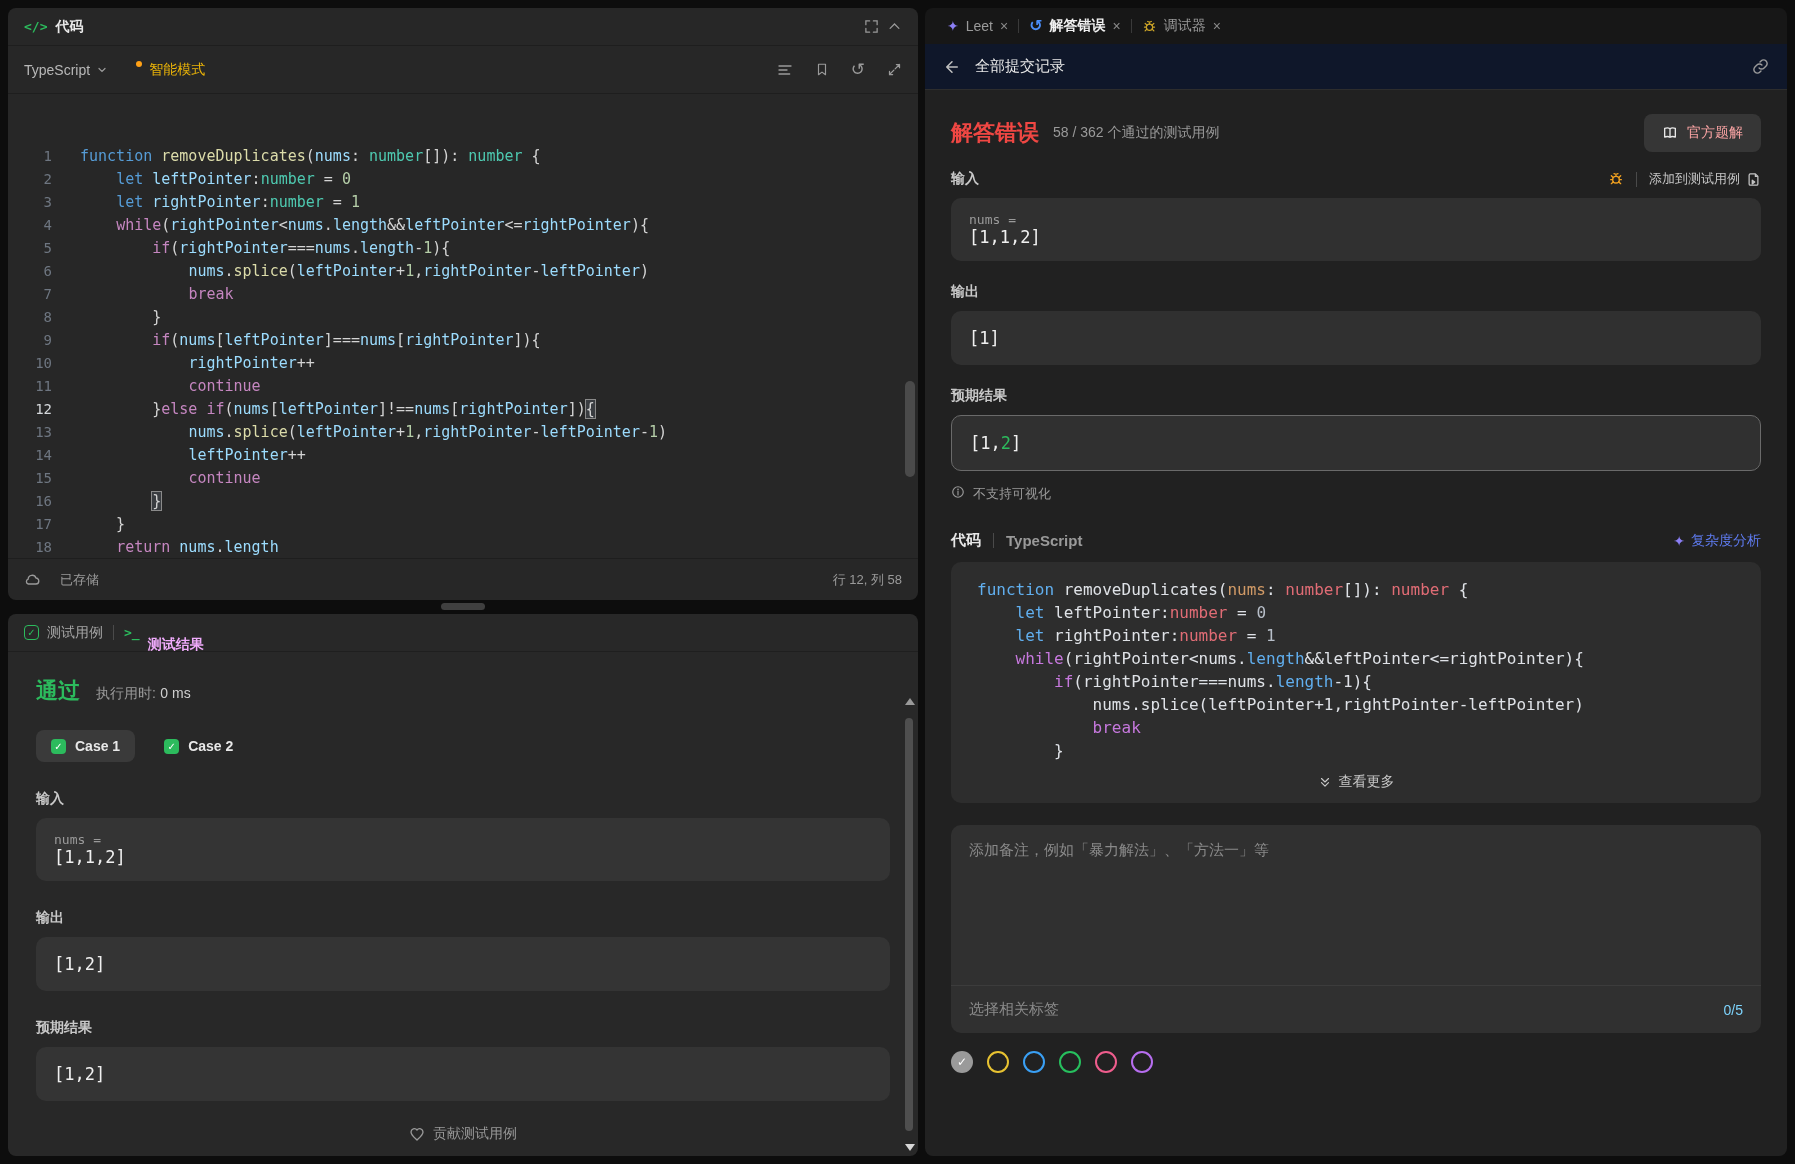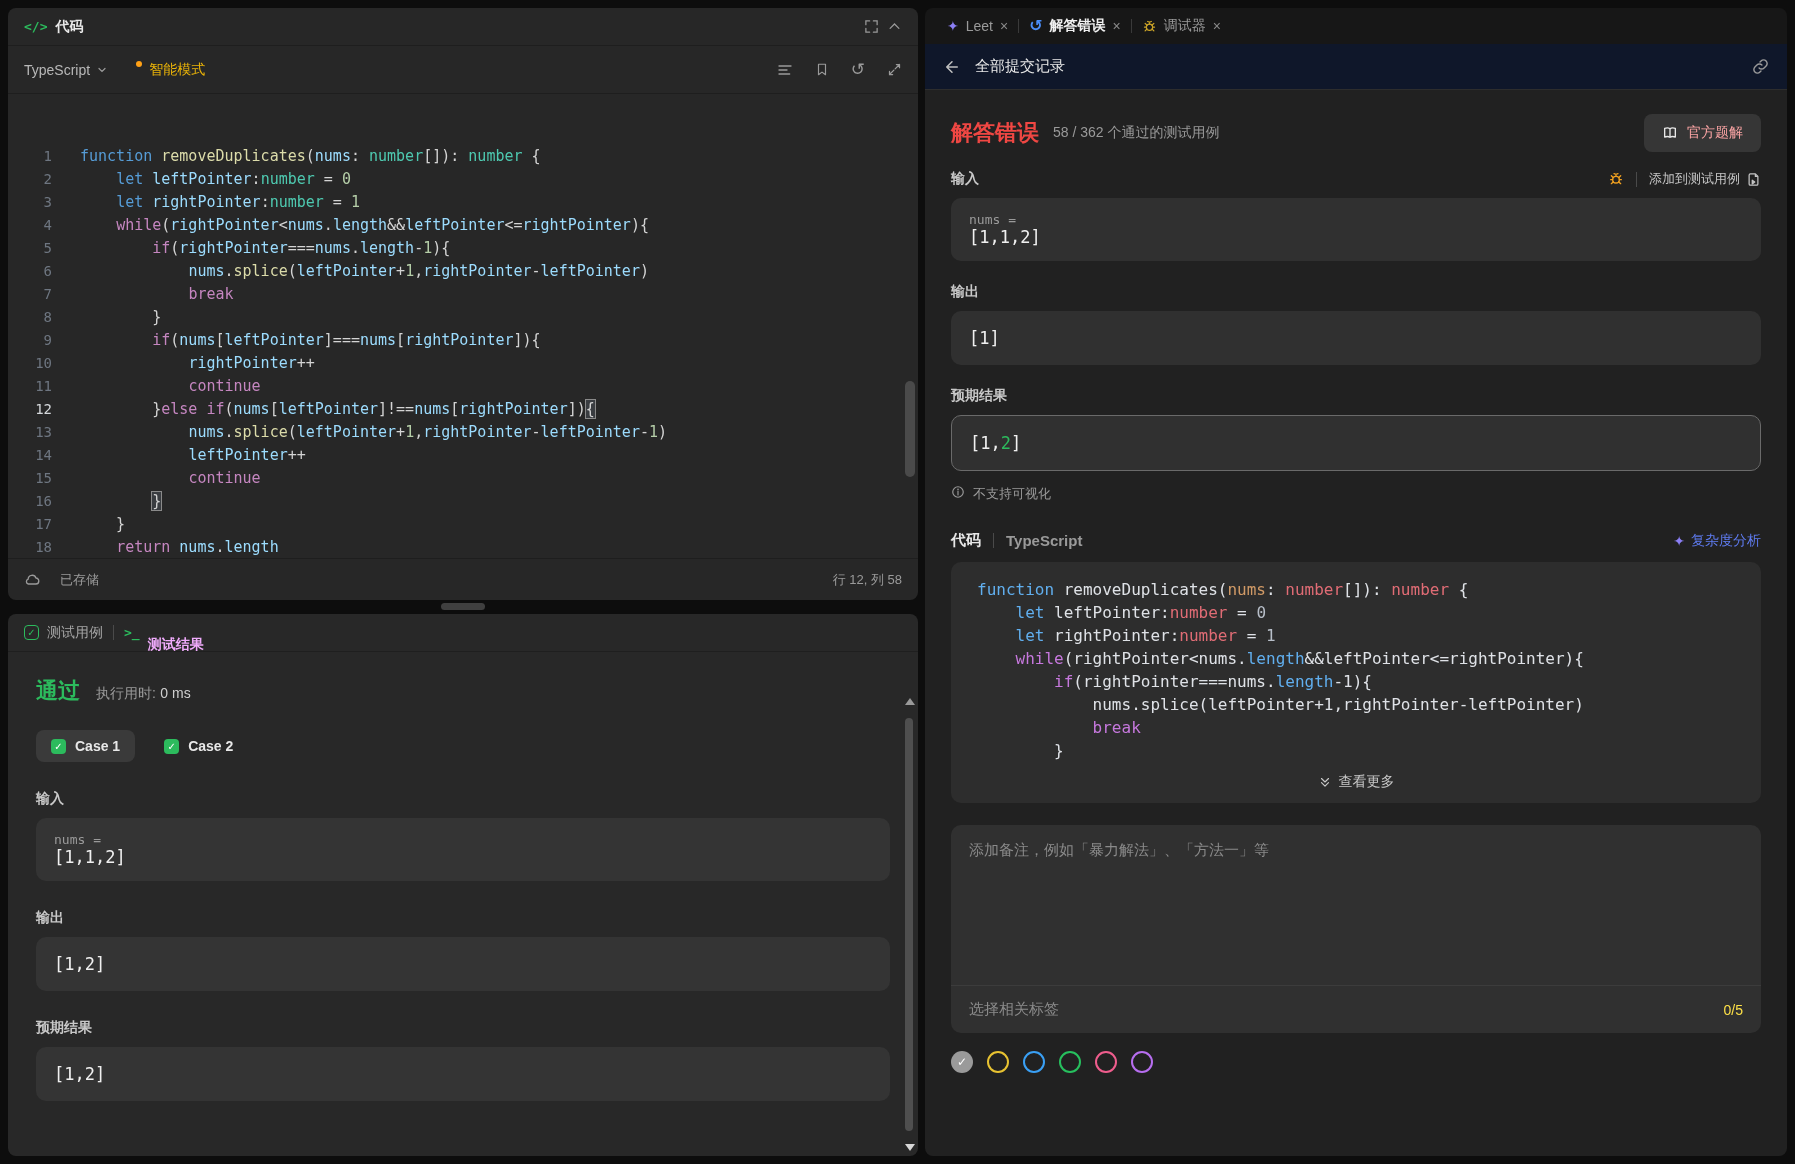--- a/index.html
+++ b/index.html
@@ -104,21 +104,21 @@
   .complexity { margin-left:auto; display:flex; align-items:center; gap:6px; color:#5f7cf2; font-size:14px; cursor:pointer; }
   .code-box { margin-top:12px; background:#2d2d2d; border-radius:10px; padding:16px 0 10px 0; font-family:"DejaVu Sans Mono",monospace; font-size:16px; line-height:23px; }
   .code-box .code-line { padding-left:26px; }
   .r-kw{color:#61afef}.r-ctl{color:#c678dd}.r-typ{color:#e06c75}.r-par{color:#d19a66}.r-num{color:#b8bfc9}.r-pl{color:#dfe2e7}.r-len{color:#61afef}
   .view-more { margin-top:8px; display:flex; align-items:center; justify-content:center; gap:7px; color:#c8c8c8; font-size:14px; font-family:"Liberation Sans",sans-serif; cursor:pointer; }
 
   .notes-box { margin-top:22px; background:#303030; border-radius:10px; height:208px; display:flex; flex-direction:column; }
   .note-placeholder { flex:1; padding:16px 18px; color:#8a8a8a; font-size:15px; cursor:text; }
   .tags-row { height:48px; border-top:1px solid #3c3c3c; display:flex; align-items:center; padding:0 18px; }
   .tags-placeholder { color:#8a8a8a; font-size:15px; }
-  .tags-count { margin-left:auto; color:#fde047; font-size:14px; }
+  .tags-count { margin-left:auto; color:#7dd3fc; font-size:14px; }
   .circles-row { margin-top:18px; display:flex; align-items:center; gap:14px; }
   .tag-circle { width:22px; height:22px; border-radius:50%; border:2px solid; cursor:pointer; }
   .tag-circle.selected { border:none; background:#9a9a9a; color:#fff; font-size:12px; font-weight:700; display:flex; align-items:center; justify-content:center; }
 
   svg { display:block; }
 </style>
 </head>
 <body>
 
 <div class="page">
@@ -231,20 +231,26 @@
         <div class="field-label">输出</div>
         <div class="field-box">
           <div class="box-val-single">[1,2]</div>
         </div>
 
         <div class="field-label">预期结果</div>
         <div class="field-box">
           <div class="box-val-single">[1,2]</div>
         </div>
 
+        <div class="contribute">
+          <svg width="16" height="16" viewBox="0 0 24 24" fill="none" stroke="#9a9a9a" stroke-width="2" stroke-linejoin="round">
+              <path d="M12 21C7 16.5 3 13.3 3 9a5 5 0 0 1 9-3 5 5 0 0 1 9 3c0 4.3-4 7.5-9 12z"></path>
+            </svg>
+          <span>贡献测试用例</span>
+        </div>
 
         <div class="t-scroll">
           <div class="tri-up"></div>
           <div class="t-thumb"></div>
           <div class="tri-down"></div>
         </div>
       </div>
     </section>
   </div>
 

